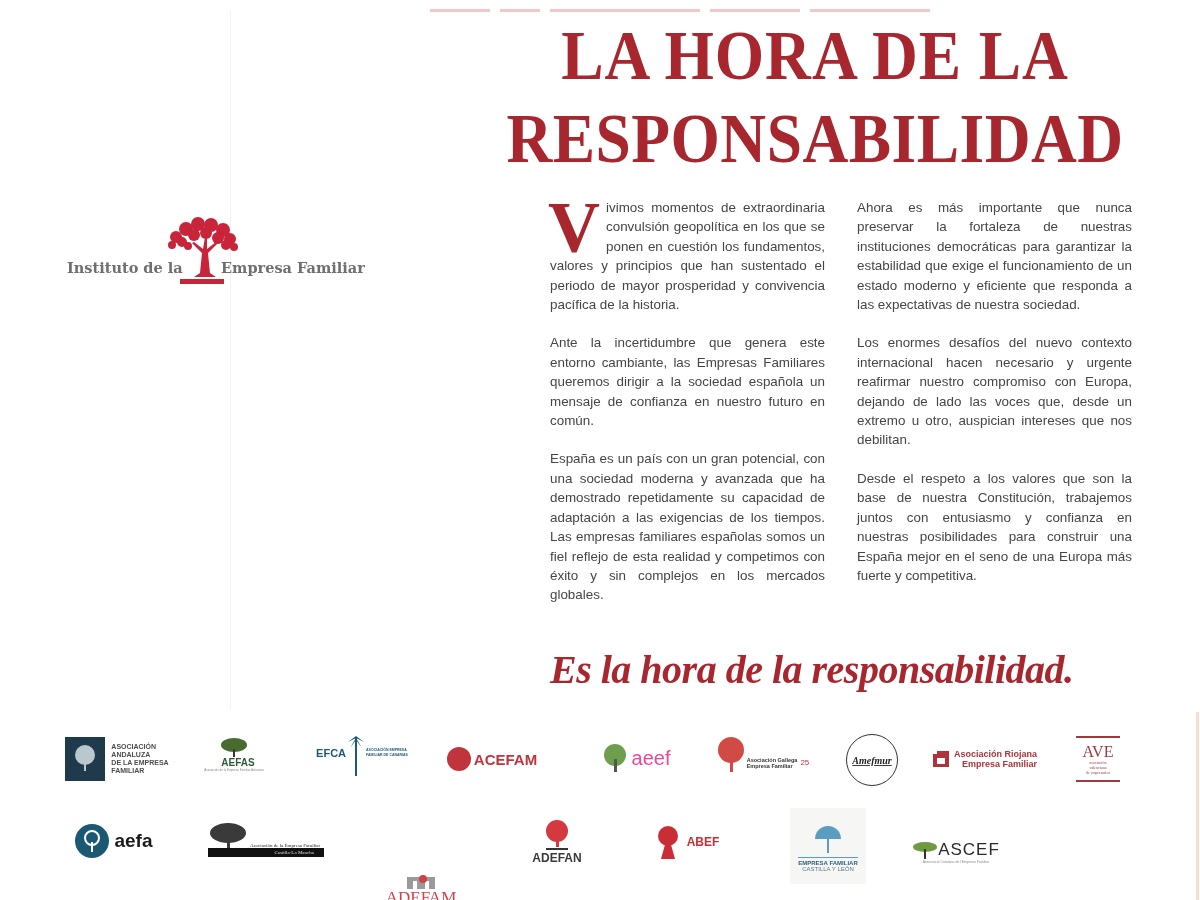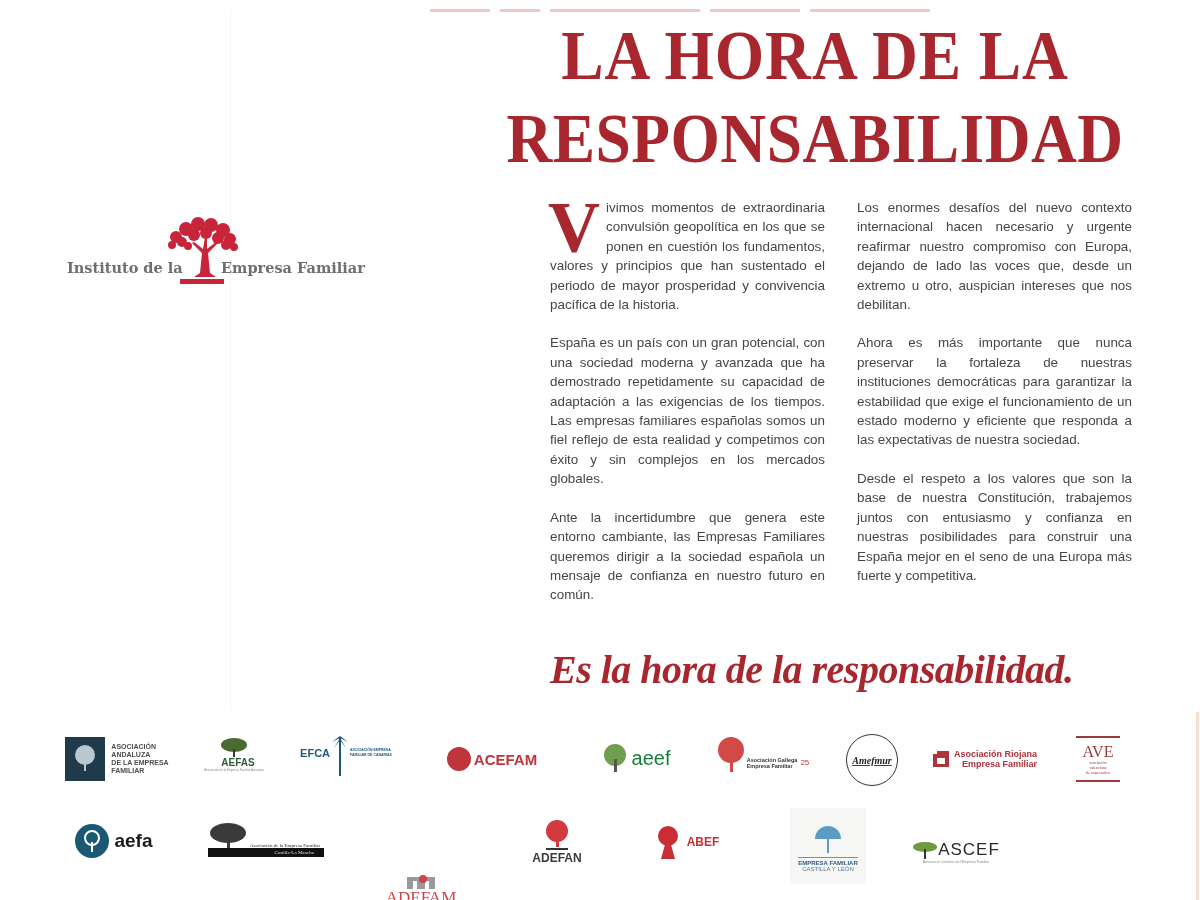--- a/index.html
+++ b/index.html
@@ -75,27 +75,27 @@
   <span class="ief-right">Empresa Familiar</span>
 </div>
 
 <h1 class="title">
   <span class="l1">LA HORA DE LA</span>
   <span class="l2">RESPONSABILIDAD</span>
 </h1>
 
 <div class="col col-left">
   <p><span class="dropcap">V</span><span>ivimos momentos de extraordinaria convulsión geopolítica en los que se ponen en cuestión los fundamentos, valores y principios que han sustentado el periodo de mayor prosperidad y convivencia pacífica de la historia.</span></p>
+  <p>Ante la incertidumbre que genera este entorno cambiante, las Empresas Familiares queremos dirigir a la sociedad española un mensaje de confianza en nuestro futuro en común.</p>
   <p>España es un país con un gran potencial, con una sociedad moderna y avanzada que ha demostrado repetidamente su capacidad de adaptación a las exigencias de los tiempos. Las empresas familiares españolas somos un fiel reflejo de esta realidad y competimos con éxito y sin complejos en los mercados globales.</p>
-  <p>Ante la incertidumbre que genera este entorno cambiante, las Empresas Familiares queremos dirigir a la sociedad española un mensaje de confianza en nuestro futuro en común.</p>
 </div>
 
 <div class="col col-right">
+  <p>Ahora es más importante que nunca preservar la fortaleza de nuestras instituciones democráticas para garantizar la estabilidad que exige el funcionamiento de un estado moderno y eficiente que responda a las expectativas de nuestra sociedad.</p>
   <p>Los enormes desafíos del nuevo contexto internacional hacen necesario y urgente reafirmar nuestro compromiso con Europa, dejando de lado las voces que, desde un extremo u otro, auspician intereses que nos debilitan.</p>
-  <p>Ahora es más importante que nunca preservar la fortaleza de nuestras instituciones democráticas para garantizar la estabilidad que exige el funcionamiento de un estado moderno y eficiente que responda a las expectativas de nuestra sociedad.</p>
   <p>Desde el respeto a los valores que son la base de nuestra Constitución, trabajemos juntos con entusiasmo y confianza en nuestras posibilidades para construir una España mejor en el seno de una Europa más fuerte y competitiva.</p>
 </div>
 
 <div class="closing">Es la hora de la responsabilidad.</div>
 
 <div class="logo" style="left:62px;top:736px;width:110px;height:46px;">
   <div style="width:40px;height:44px;background:#1f3a4a;position:relative;">
     <svg viewBox="0 0 40 44" width="40" height="44">
         <circle cx="20" cy="18" r="10" fill="#b9c7cf"></circle>
         <rect x="19" y="22" width="2" height="12" fill="#b9c7cf"></rect>
@@ -111,21 +111,21 @@
 
 <div class="logo" style="left:204px;top:727px;width:60px;height:55px;flex-direction:column;">
   <svg viewBox="0 0 30 20" width="30" height="20">
       <ellipse cx="15" cy="8" rx="13" ry="7" fill="#4a6b2f"></ellipse>
       <rect x="14" y="12" width="2" height="8" fill="#3a3a3a"></rect>
     </svg>
   <div class="lg-text" style="font-size:10px;color:#2d5b35;margin-left:8px;">AEFAS</div>
   <div class="tiny" style="font-size:3px;">Asociación de la Empresa Familiar Asturiana</div>
 </div>
 
-<div class="logo" style="left:300px;top:727px;width:92px;height:52px;">
+<div class="logo" style="left:316px;top:727px;width:92px;height:52px;">
   <div class="lg-text" style="font-size:11px;color:#1c5a73;">EFCA</div>
   <svg viewBox="0 0 20 50" width="20" height="50">
       <path d="M10 8 L2 14 L10 10 L4 20 L10 12 L16 20 L10 10 L18 14 Z" fill="#1c5a73"></path>
       <rect x="9" y="10" width="2" height="38" fill="#1c5a73"></rect>
     </svg>
   <div style="font-family:'Liberation Sans',sans-serif;font-size:3.5px;color:#1c5a73;line-height:5px;font-weight:bold;">ASOCIACIÓN EMPRESA<br>FAMILIAR DE CANARIAS</div>
 </div>
 
 <div class="logo" style="left:442px;top:744px;width:100px;height:30px;">
   <div style="width:24px;height:24px;border-radius:50%;background:#c0343c;"></div>
@@ -133,21 +133,21 @@
     <div class="lg-text" style="font-size:15px;color:#c0343c;">ACEFAM</div>
   </div>
 </div>
 
 <div class="logo" style="left:592px;top:740px;width:86px;height:36px;">
   <svg viewBox="0 0 30 30" width="30" height="30">
       <circle cx="15" cy="12" r="11" fill="#6e9f4f"></circle>
       <rect x="14" y="16" width="3" height="13" fill="#555"></rect>
     </svg>
   <div style="margin-left:2px;">
-    <div class="lg-text" style="font-size:20px;color:#15803d;font-weight:normal;">aeef</div>
+    <div class="lg-text" style="font-size:20px;color:#ec4899;font-weight:normal;">aeef</div>
   </div>
 </div>
 
 <div class="logo" style="left:714px;top:734px;width:96px;height:42px;">
   <svg viewBox="0 0 32 38" width="32" height="38">
       <circle cx="16" cy="14" r="13" fill="#d24a45"></circle>
       <rect x="15" y="20" width="3" height="16" fill="#d24a45"></rect>
     </svg>
   <div style="font-family:'Liberation Sans',sans-serif;font-size:5.5px;font-weight:bold;color:#333;line-height:6px;margin-top:16px;">
     <div>Asociación Gallega</div>

